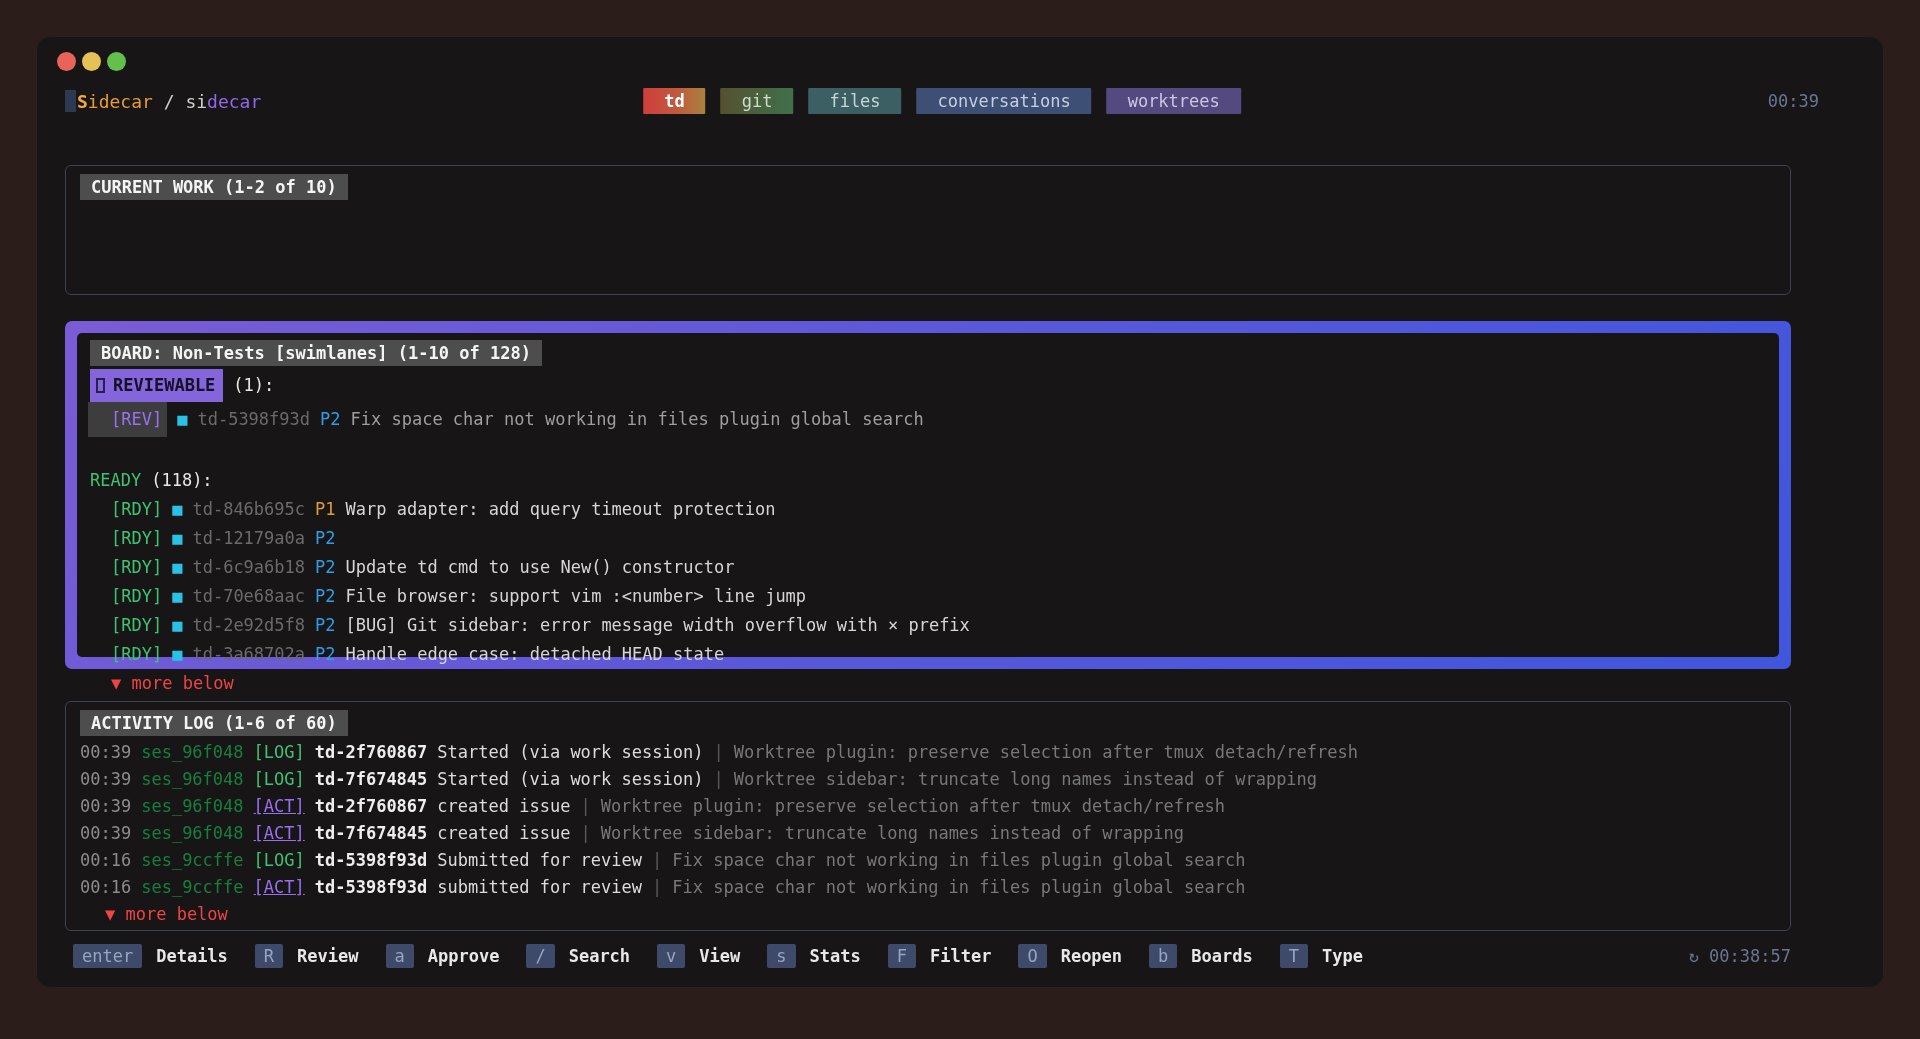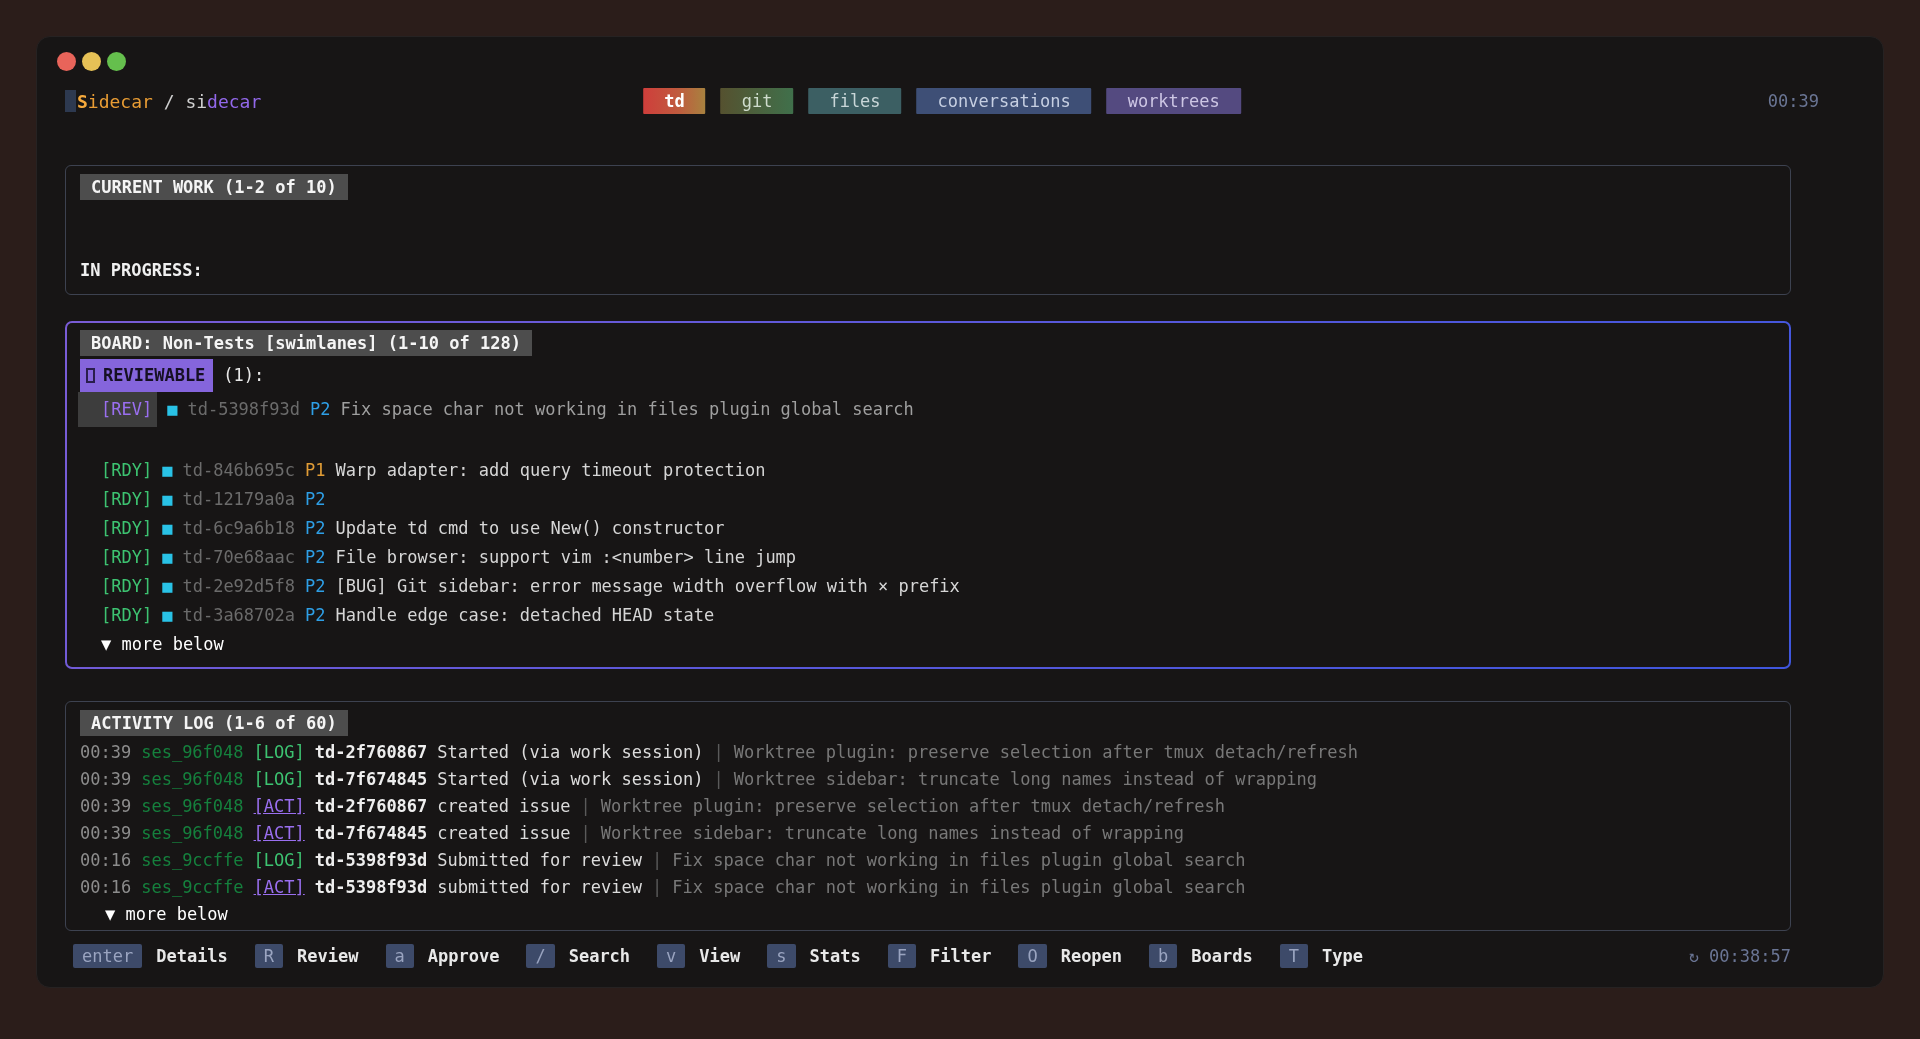--- a/index.html
+++ b/index.html
@@ -52,21 +52,21 @@
     position:absolute; left:28px; width:1726px;
     border:1px solid #3d4250; border-radius:6px;
     padding:8px 14px 16px 14px;
   }
   .panel-current { top:128px; height:130px; }
   .panel-activity { top:664px; height:230px; }
 
   .board-wrap {
     position:absolute; left:28px; top:284px; width:1726px; height:348px;
     background:linear-gradient(125deg,#7a5cd6 0%,#5b58da 45%,#3f56dd 100%);
-    border-radius:7px; padding:2px;
+    border-radius:7px; padding:12px;
   }
   .board-inner {
     width:100%; height:100%; background:#171515; border-radius:5px;
     padding:7px 13px 0 13px;
   }
 
   .panel-title {
     display:inline-block; background:#4d4d4d; color:#f5f5f5; font-weight:bold;
     padding:3px 11px; margin-bottom:3px; white-space:pre;
   }
@@ -83,21 +83,21 @@
   .count-text { color:#e8e8e8; }
 
   .rev-status { color:#9a6ff0; background:#3d3d3d; padding:3px 5px 3px 23px; margin-left:-23px; }
   .rdy-status, .ready-header-label { color:#3dc371; }
   .sq { color:#29c2e6; }
   .issue-id { color:#6b6b6b; }
   .prio-P1 { color:#e09c36; }
   .prio-P2 { color:#2e9fe6; }
   .row-title { color:#d6d6d6; }
   .rev-title { color:#9f9f9f; }
-  .more-below { color:#ffffff; }
+  .more-below { color:#ef4444; }
   .blank-line { height:29px; }
 
   
   .log-line { line-height:27px; display:flex; gap:10px; white-space:pre; }
   .log-time { color:#8c8c8c; }
   .log-session { color:#15803d; }
   .tag-LOG { color:#3dc371; }
   .tag-ACT { color:#9a6ff0;text-decoration:underline; }
   .log-id { color:#eeeeee; font-weight:bold; }
   .log-action { color:#dcdcdc; }
@@ -138,37 +138,39 @@
       <div class="tab tab-files">files</div>
       <div class="tab tab-conversations">conversations</div>
       <div class="tab tab-worktrees">worktrees</div>
     </div>
 
     <div class="clock">00:39</div>
   </div>
 
   <div class="panel panel-current">
     <span class="panel-title">CURRENT WORK (1-2 of 10)</span>
-    <div class="in-progress">IN PROGRESS:</div>
   </div>
 
   <div class="board-wrap">
     <div class="board-inner">
       <div><span class="panel-title">BOARD: Non-Tests [swimlanes] (1-10 of 128)</span></div>
 
       <div class="line">
         <span class="reviewable-badge"><span class="tofu"></span><span>REVIEWABLE</span></span><span class="count-text">(1):</span>
       </div>
 
       <div class="line indent">
         <span class="rev-status">[REV]</span><span class="sq">■</span><span class="issue-id">td-5398f93d</span><span class="prio prio-P2">P2</span><span class="rev-title">Fix space char not working in files plugin global search</span>
       </div>
 
       <div class="blank-line"></div>
 
+      <div class="line">
+        <span class="ready-header-label">READY</span><span class="count-text">(118):</span>
+      </div>
 
       <div class="line indent">
         <span class="rdy-status">[RDY]</span><span class="sq">■</span><span class="issue-id">td-846b695c</span><span class="prio prio-P1">P1</span><span class="row-title">Warp adapter: add query timeout protection</span>
       </div>
       <div class="line indent">
         <span class="rdy-status">[RDY]</span><span class="sq">■</span><span class="issue-id">td-12179a0a</span><span class="prio prio-P2">P2</span>
       </div>
       <div class="line indent">
         <span class="rdy-status">[RDY]</span><span class="sq">■</span><span class="issue-id">td-6c9a6b18</span><span class="prio prio-P2">P2</span><span class="row-title">Update td cmd to use New() constructor</span>
       </div>

